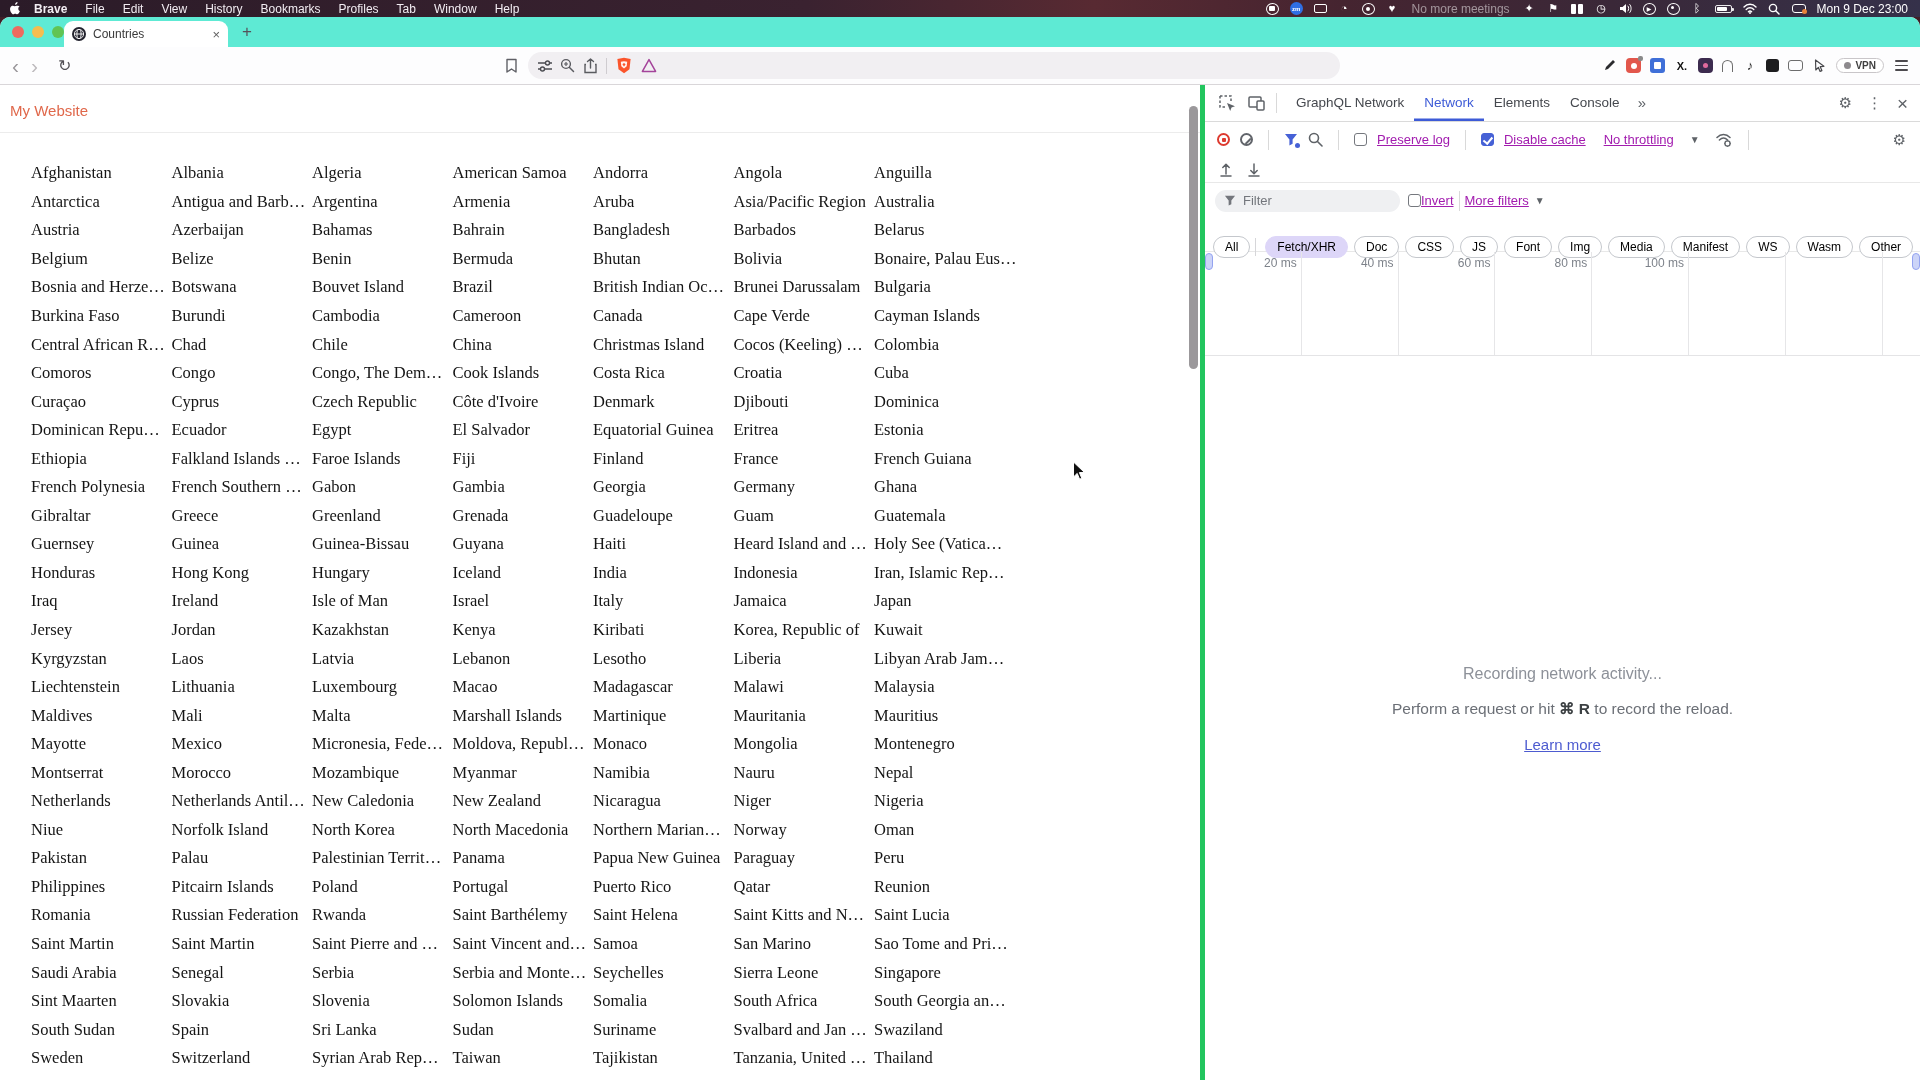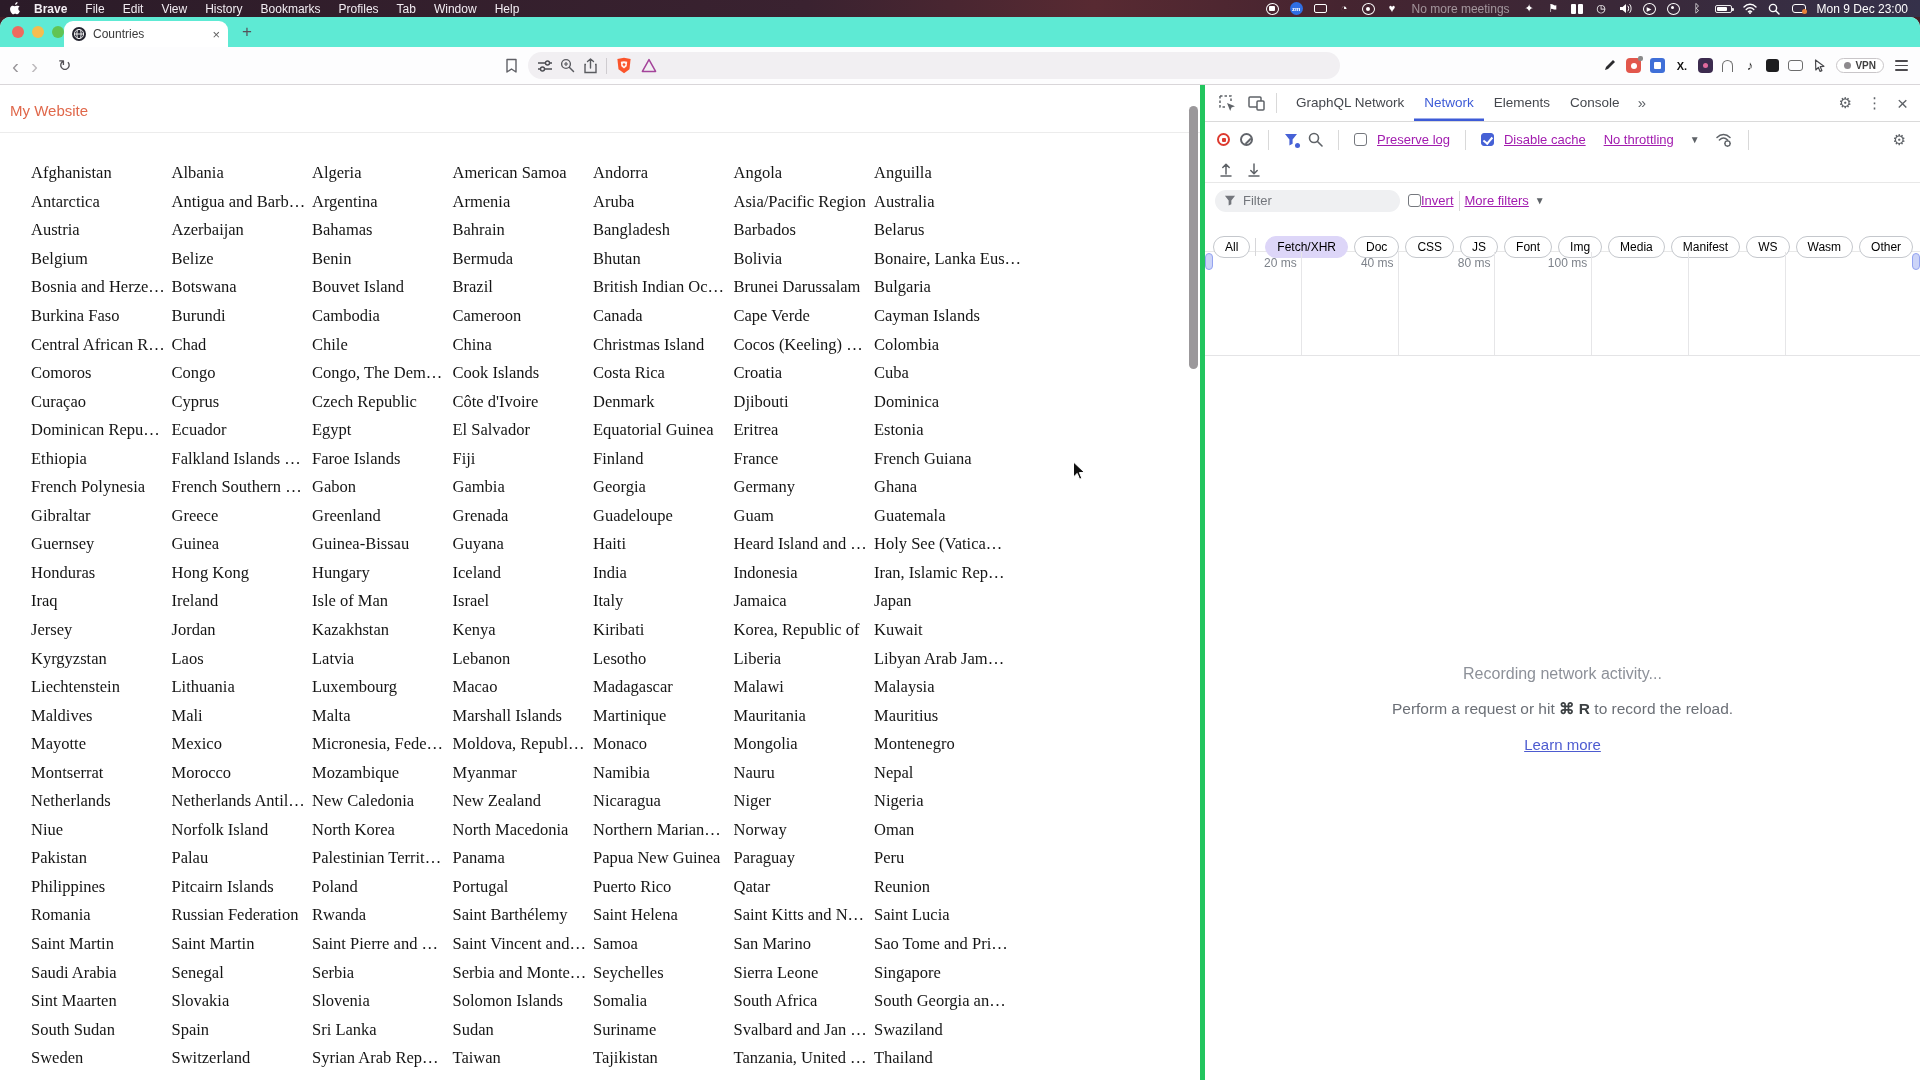--- a/index.html
+++ b/index.html
@@ -337,21 +337,21 @@
           <span class="">Bahrain</span>
           <span class="">Bangladesh</span>
           <span class="">Barbados</span>
           <span class="">Belarus</span>
           <span class="">Belgium</span>
           <span class="">Belize</span>
           <span class="">Benin</span>
           <span class="">Bermuda</span>
           <span class="">Bhutan</span>
           <span class="">Bolivia</span>
-          <span class="">Bonaire, Lanka Eus…</span>
+          <span class="">Bonaire, Palau Eus…</span>
           <span class="">Bosnia and Herze…</span>
           <span class="">Botswana</span>
           <span class="">Bouvet Island</span>
           <span class="">Brazil</span>
           <span class="">British Indian Oc…</span>
           <span class="">Brunei Darussalam</span>
           <span class="">Bulgaria</span>
           <span class="">Burkina Faso</span>
           <span class="">Burundi</span>
           <span class="">Cambodia</span>
@@ -664,20 +664,21 @@
           <span class="chip">Manifest</span>
           <span class="chip">WS</span>
           <span class="chip">Wasm</span>
           <span class="chip">Other</span>
         </div>
 
       <div class="dt-ruler">
         <span class="ruler-seg-wrap" style="display:flex;">
             <span class="ruler-seg">20 ms</span>
             <span class="ruler-seg">40 ms</span>
+            <span class="ruler-seg">60 ms</span>
             <span class="ruler-seg">80 ms</span>
             <span class="ruler-seg">100 ms</span>
             <span class="ruler-seg"></span>
             <span class="ruler-seg"></span>
           </span>
         <span class="ov-handle left"></span>
         <span class="ov-handle right"></span>
       </div>
 
       <div class="dt-empty">

